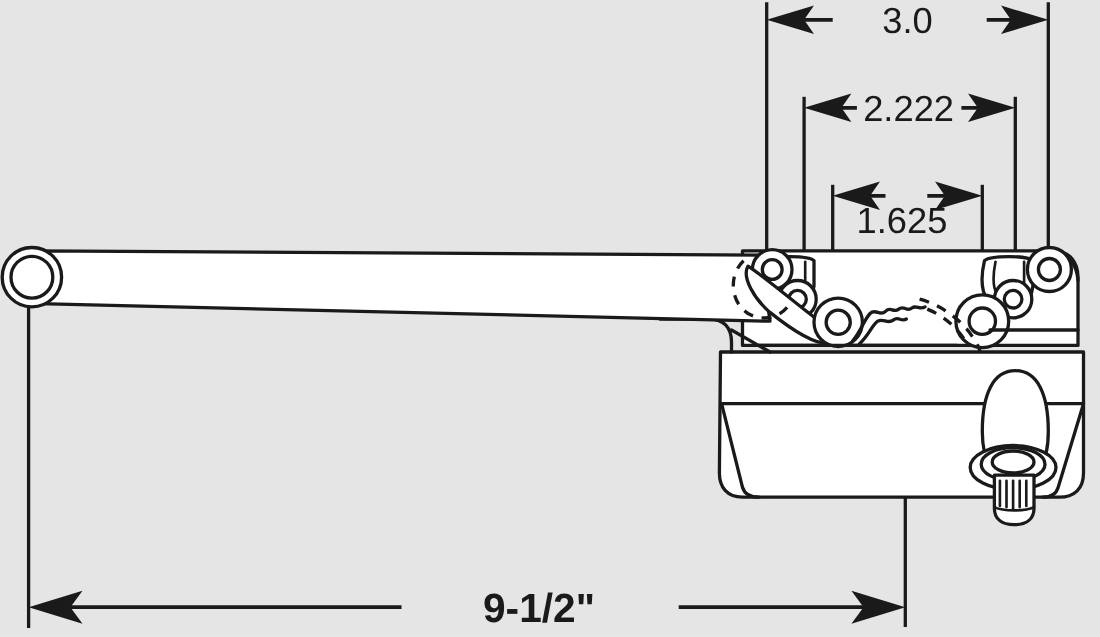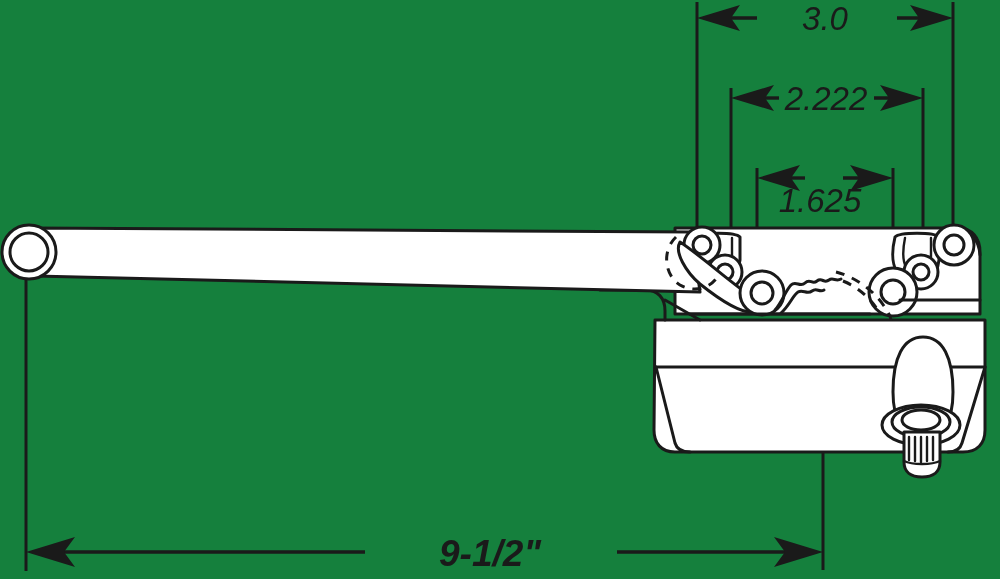--- a/index.html
+++ b/index.html
@@ -7,23 +7,22 @@
     padding: 0;
     background: #ffffff;
   }
   body {
     font-family: "Liberation Sans", sans-serif;
   }
   #drawing-root {
     position: relative;
     width: 1000px;
     height: 579px;
-    background: #15803d;
+    background: #e5e5e5;
     overflow: hidden;
-    font-style: italic;
   }
   svg#technical-drawing {
     display: block;
     width: 1000px;
     height: 579px;
   }
   .dim-text {
     font-family: "Liberation Sans", sans-serif;
     font-size: 33px;
     fill: #1a1a1a;

